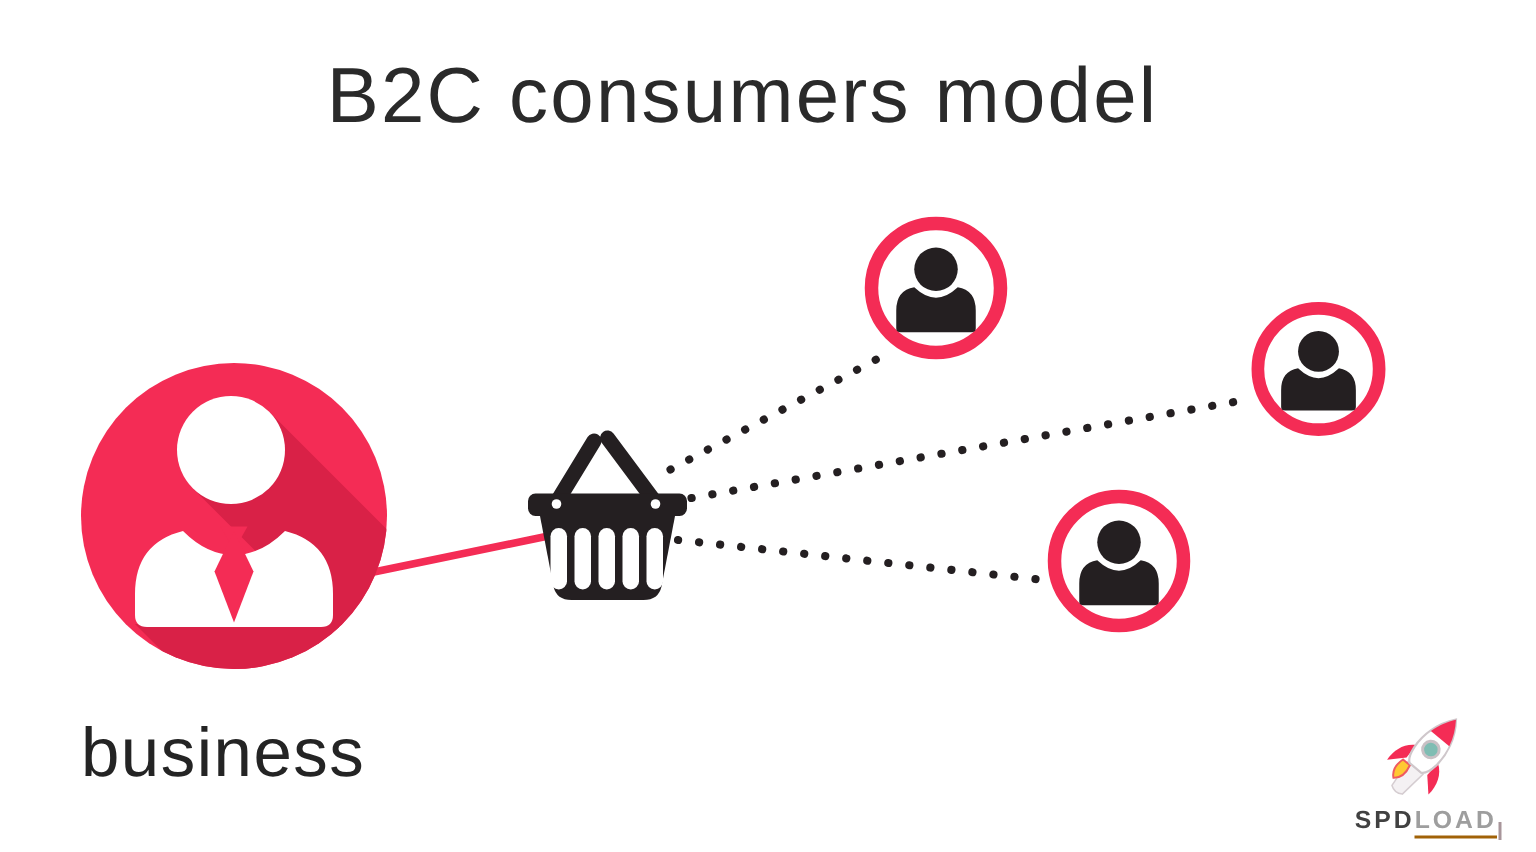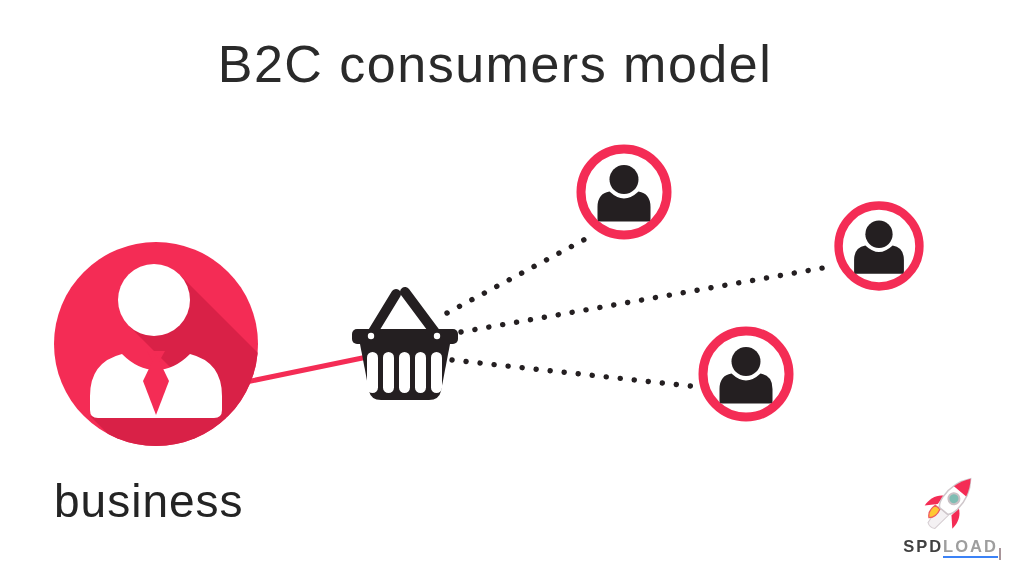--- a/index.html
+++ b/index.html
@@ -13,21 +13,21 @@
   }
   .scene{position:absolute;top:0;left:0;}
   .label{
     position:absolute;font-size:46px;font-weight:300;letter-spacing:1px;color:#242424;line-height:1;
   }
   .label-business{left:54px;top:462px;margin-top:16px;}
   .label-consumers{left:632px;top:464px;}
   .logo{position:absolute;right:14px;bottom:8px;width:116px;text-align:center;}
   .logo-rocket{display:block;margin:0 auto -2px auto;}
   .logo-text{font-size:16.5px;font-weight:bold;letter-spacing:2px;color:#414141;white-space:nowrap;}
-  .logo-load{color:#9e9e9e;border-bottom:2px solid #3b82f6;padding-bottom:1px;}
+  .logo-load{color:#9e9e9e;border-bottom:2px solid #a16207;padding-bottom:1px;}
   .logo-tick{display:inline-block;width:2px;height:12px;background:#a8959a;margin-left:1px;vertical-align:-8px;}
 </style>
 </head>
 <body>
 
 <div class="stage">
 
   <h1 class="title">B2C consumers model</h1>
 
   <svg class="scene" width="1024" height="568" viewBox="0 0 1024 568">

